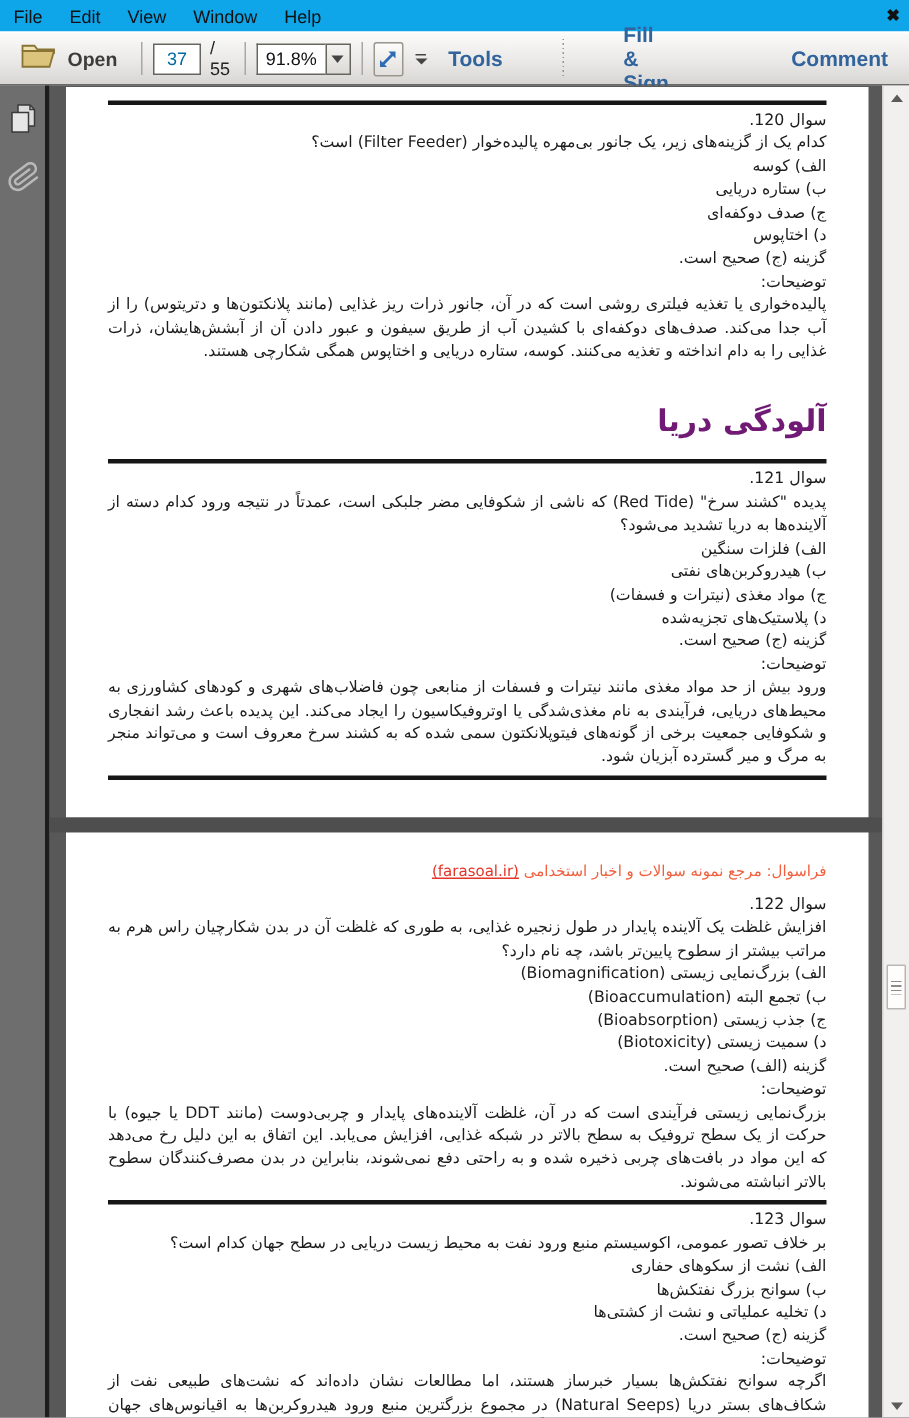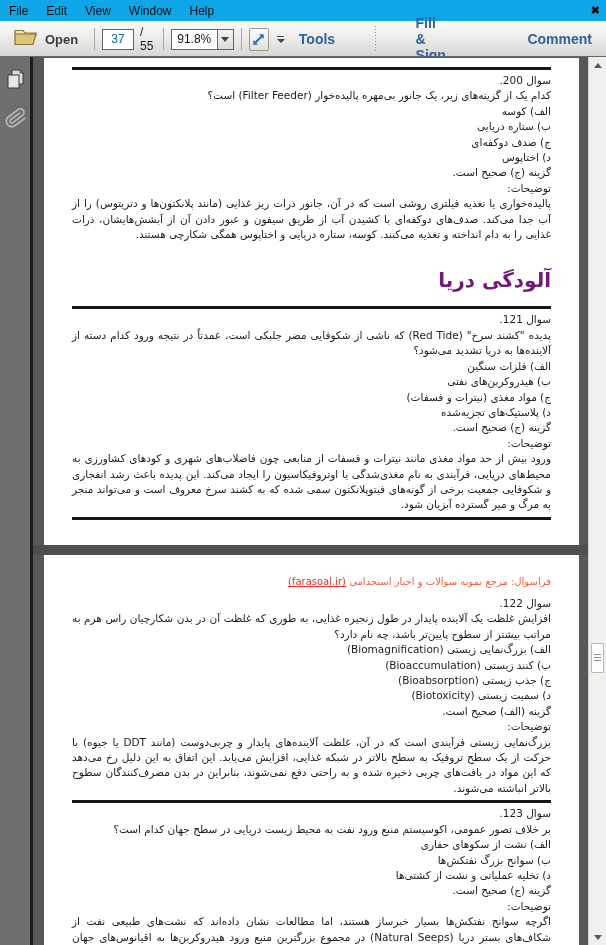--- a/index.html
+++ b/index.html
@@ -153,21 +153,21 @@
         </svg>
       </div>
       <div class="railline"></div>
     </div>
 
     <div class="docarea">
 
       <div class="page page1">
         <div class="doc">
           <div class="rule"></div>
-          <div class="q-num">سوال 200.</div>
+          <div class="q-num">سوال 120.</div>
           <div class="q-text">کدام یک از گزینه‌های زیر، یک جانور بی‌مهره پالیده‌خوار (Filter Feeder) است؟</div>
           <div class="q-opt">الف) کوسه</div>
           <div class="q-opt">ب) ستاره دریایی</div>
           <div class="q-opt">ج) صدف دوکفه‌ای</div>
           <div class="q-opt">د) اختاپوس</div>
           <div class="q-ans">گزینه (ج) صحیح است.</div>
           <div class="q-explbl">توضیحات:</div>
           <div class="q-expl">پالیده‌خواری یا تغذیه فیلتری روشی است که در آن، جانور ذرات ریز غذایی (مانند پلانکتون‌ها و دتریتوس) را از آب جدا می‌کند. صدف‌های دوکفه‌ای با کشیدن آب از طریق سیفون و عبور دادن آن از آبشش‌هایشان، ذرات غذایی را به دام انداخته و تغذیه می‌کنند. کوسه، ستاره دریایی و اختاپوس همگی شکارچی هستند.</div>
 
           <div class="sec-head">آلودگی دریا</div>
@@ -190,21 +190,21 @@
 
       <div class="page page2">
         <div class="doc">
           <div class="site-line">
             <span>فراسوال: مرجع نمونه سوالات و اخبار استخدامی</span>
             <span class="lnk ltr">(farasoal.ir)</span>
           </div>
           <div class="q-num">سوال 122.</div>
           <div class="q-text">افزایش غلظت یک آلاینده پایدار در طول زنجیره غذایی، به طوری که غلظت آن در بدن شکارچیان راس هرم به مراتب بیشتر از سطوح پایین‌تر باشد، چه نام دارد؟</div>
           <div class="q-opt">الف) بزرگ‌نمایی زیستی (Biomagnification)</div>
-          <div class="q-opt">ب) کنند زیستی (Bioaccumulation)</div>
+          <div class="q-opt">ب) تجمع البته (Bioaccumulation)</div>
           <div class="q-opt">ج) جذب زیستی (Bioabsorption)</div>
           <div class="q-opt">د) سمیت زیستی (Biotoxicity)</div>
           <div class="q-ans">گزینه (الف) صحیح است.</div>
           <div class="q-explbl">توضیحات:</div>
           <div class="q-expl">بزرگ‌نمایی زیستی فرآیندی است که در آن، غلظت آلاینده‌های پایدار و چربی‌دوست (مانند DDT یا جیوه) با حرکت از یک سطح تروفیک به سطح بالاتر در شبکه غذایی، افزایش می‌یابد. این اتفاق به این دلیل رخ می‌دهد که این مواد در بافت‌های چربی ذخیره شده و به راحتی دفع نمی‌شوند، بنابراین در بدن مصرف‌کنندگان سطوح بالاتر انباشته می‌شوند.</div>
 
           <div class="rule blk-sep"></div>
           <div class="q-num">سوال 123.</div>
           <div class="q-text">بر خلاف تصور عمومی، اکوسیستم منبع ورود نفت به محیط زیست دریایی در سطح جهان کدام است؟</div>
           <div class="q-opt">الف) نشت از سکوهای حفاری</div>

